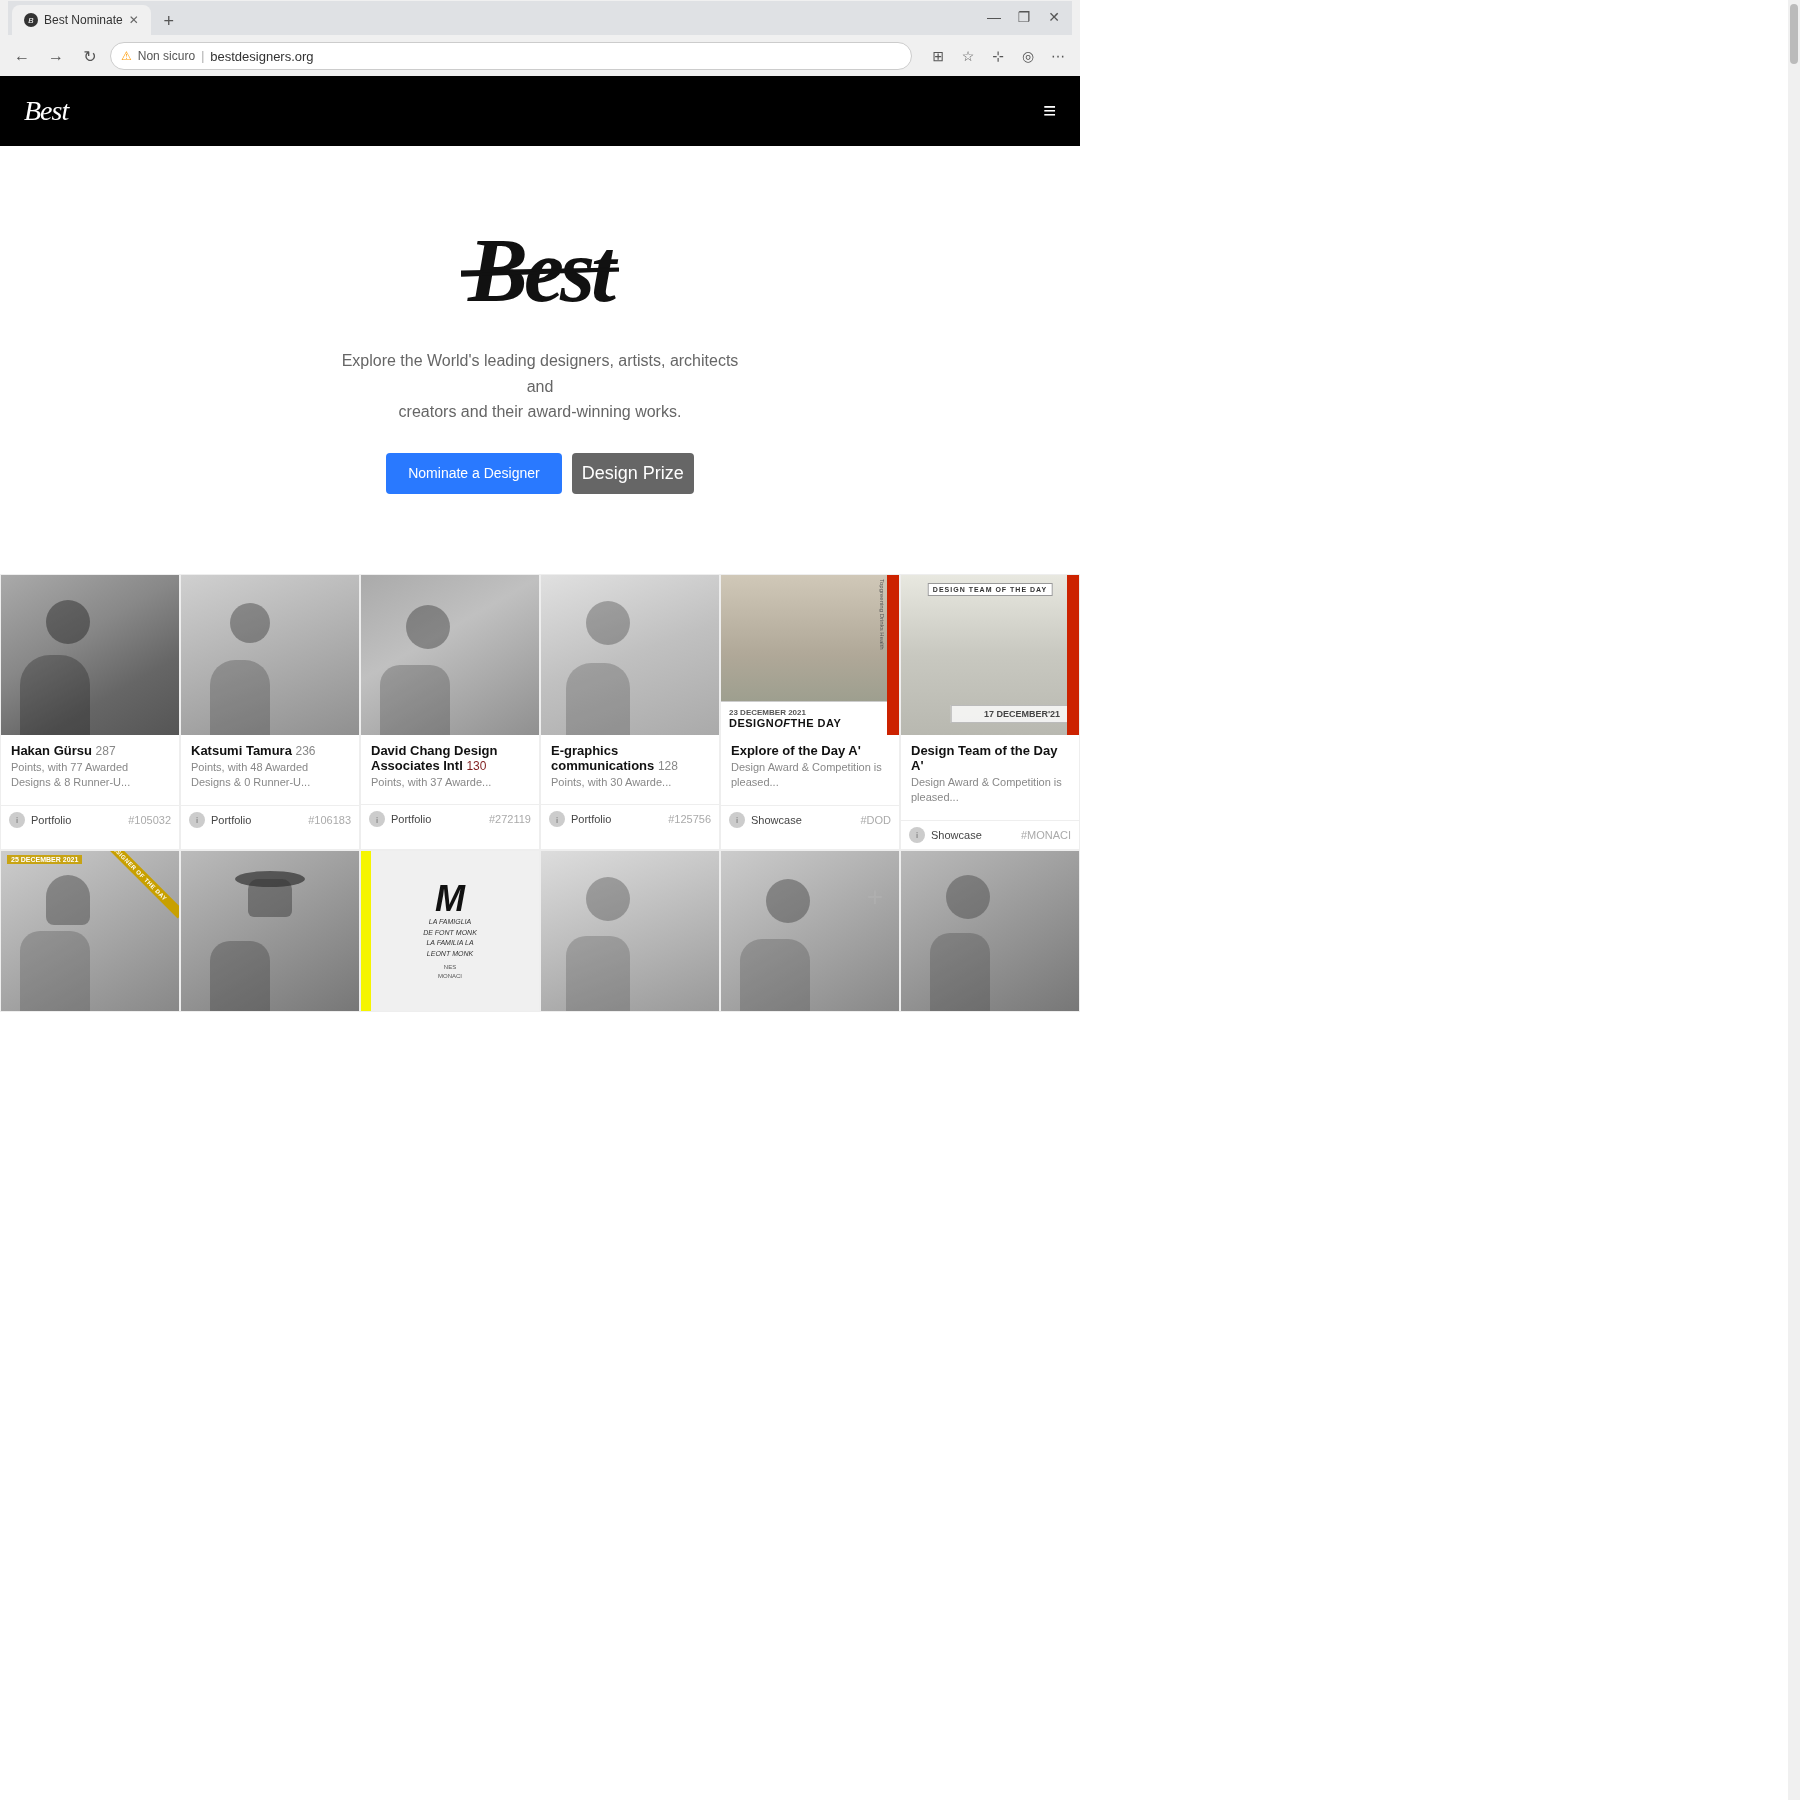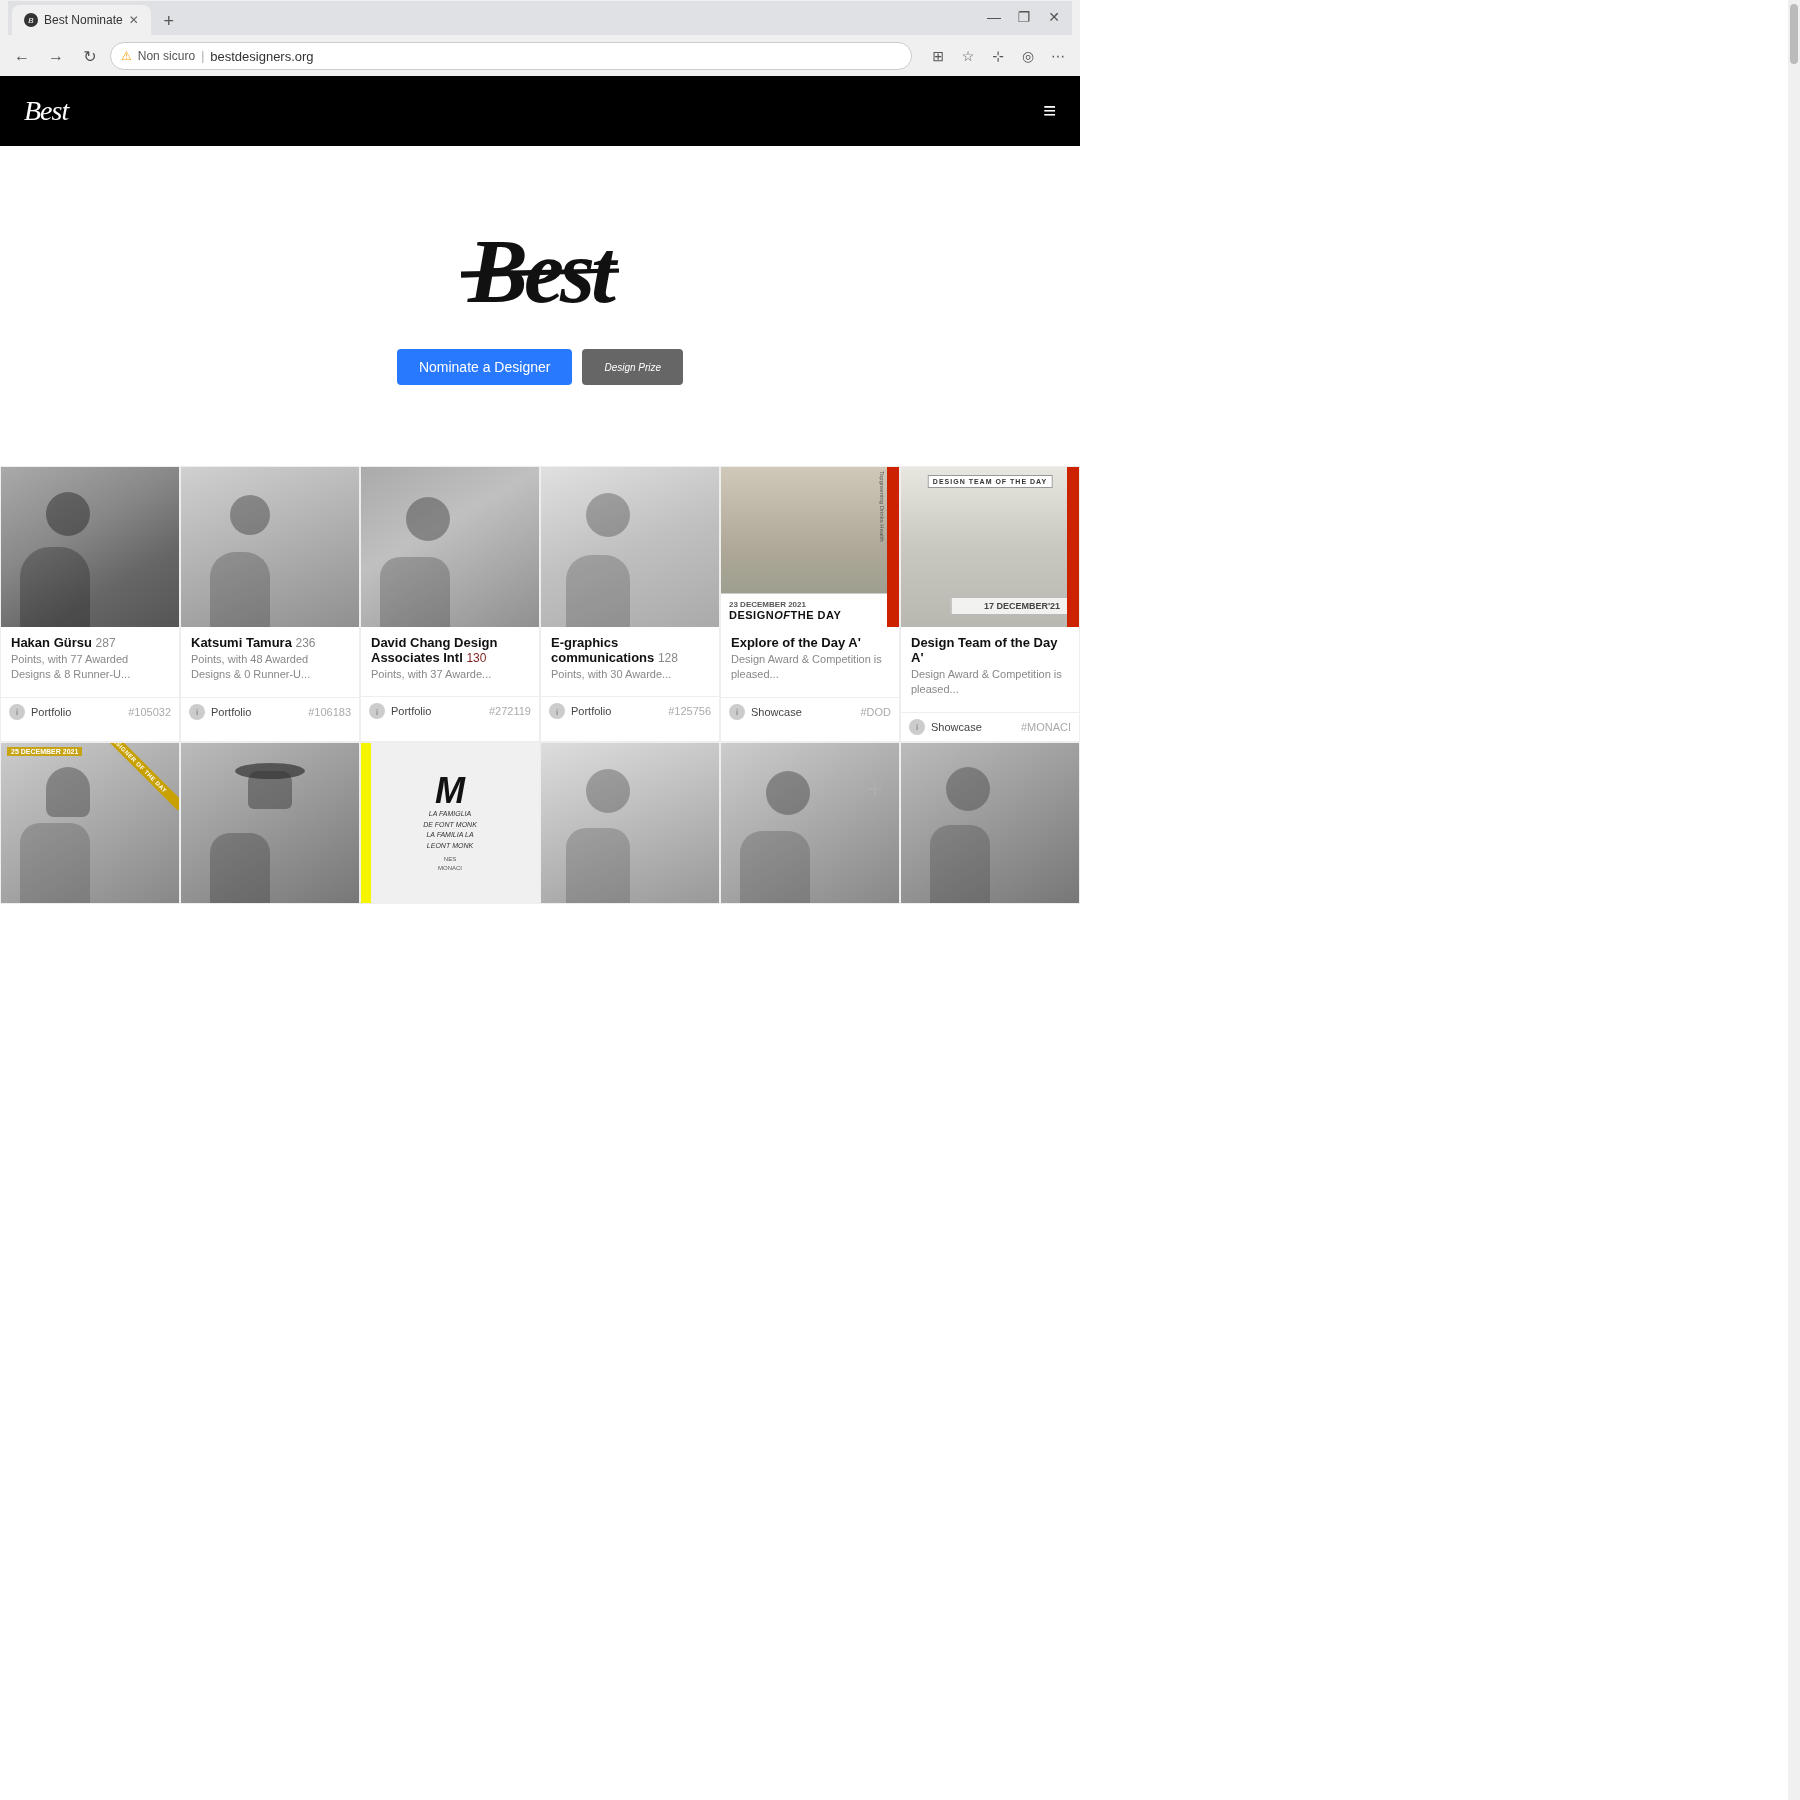--- a/index.html
+++ b/index.html
@@ -179,25 +179,24 @@
       border: none;
       padding: 10px 22px;
       font-size: 14px;
       border-radius: 4px;
       cursor: pointer;
     }
     .btn-secondary {
       background: #666;
       color: white;
       border: none;
-      padding: 10px 22px;
-      font-size: 10px;
+      padding: 10px 10px;
+      font-size: 18px;
       border-radius: 4px;
       cursor: pointer;
-      font-style: italic;
     }
 
     
     .cards-section {
       padding: 20px 0;
       background: #fff;
     }
     .cards-grid {
       display: grid;
       grid-template-columns: repeat(6, 1fr);
@@ -348,20 +347,24 @@
     <span>Best</span>
   </div>
   <div class="hamburger">≡</div>
 </header>
 
 <section class="hero">
   <div class="hero-logo-text" style="font-family:'Brush Script MT', cursive, Georgia, serif; font-size:90px; font-weight:bold; font-style:italic; color:#111; position:relative; display:inline-block; margin-bottom:32px;">
     <span>Best</span>
     <div style="position:absolute; top:48%; left:-5%; right:-5%; height:4px; background:#111; transform:rotate(-1deg);"></div>
   </div>
+  <p class="hero-subtitle">
+    <span>Explore the World's leading designers, artists, architects and</span><br>
+    <span>creators and their award-winning works.</span>
+  </p>
   <div class="hero-buttons">
     <button class="btn-primary">Nominate a Designer</button>
     <button class="btn-secondary">Design Prize</button>
   </div>
 </section>
 
 <section class="cards-section">
   <div class="cards-grid">
 
     <div class="card">

